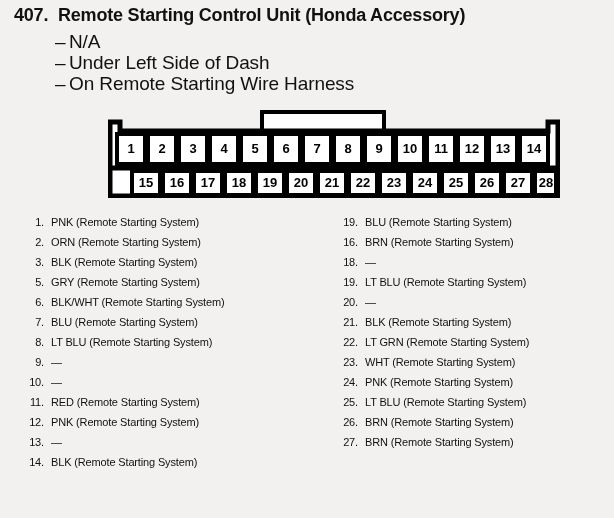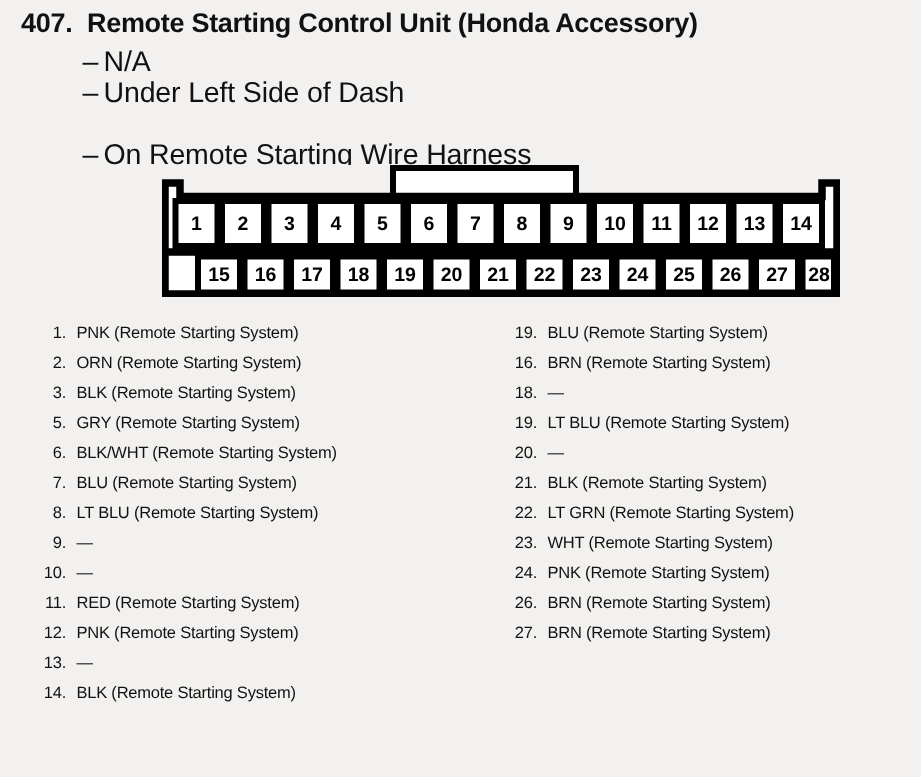--- a/index.html
+++ b/index.html
@@ -42,21 +42,21 @@
     font-size: 19px;
     white-space: nowrap;
     letter-spacing: -0.1px;
   }
   .bullet-dash {
     display: inline-block;
     width: 14px;
   }
   #bullet-0 { top: 31px; }
   #bullet-1 { top: 52px; }
-  #bullet-2 { top: 73px; margin-top: 20px; }
+  #bullet-2 { top: 73px; }
 
   
   #connector {
     position: absolute;
     left: 108px;
     top: 110px;
     width: 452px;
     height: 88px;
   }
   #connector svg {
@@ -217,15 +217,16 @@
 <div class="pin-col" id="pin-col-right">
   <div class="pin-row"><span class="pin-no">19.</span><span class="pin-desc">BLU (Remote Starting System)</span></div>
   <div class="pin-row"><span class="pin-no">16.</span><span class="pin-desc">BRN (Remote Starting System)</span></div>
   <div class="pin-row"><span class="pin-no">18.</span><span class="pin-desc">—</span></div>
   <div class="pin-row"><span class="pin-no">19.</span><span class="pin-desc">LT BLU (Remote Starting System)</span></div>
   <div class="pin-row"><span class="pin-no">20.</span><span class="pin-desc">—</span></div>
   <div class="pin-row"><span class="pin-no">21.</span><span class="pin-desc">BLK (Remote Starting System)</span></div>
   <div class="pin-row"><span class="pin-no">22.</span><span class="pin-desc">LT GRN (Remote Starting System)</span></div>
   <div class="pin-row"><span class="pin-no">23.</span><span class="pin-desc">WHT (Remote Starting System)</span></div>
   <div class="pin-row"><span class="pin-no">24.</span><span class="pin-desc">PNK (Remote Starting System)</span></div>
+  <div class="pin-row"><span class="pin-no">25.</span><span class="pin-desc">LT BLU (Remote Starting System)</span></div>
   <div class="pin-row"><span class="pin-no">26.</span><span class="pin-desc">BRN (Remote Starting System)</span></div>
   <div class="pin-row"><span class="pin-no">27.</span><span class="pin-desc">BRN (Remote Starting System)</span></div>
 </div>
 
 </body></html>

